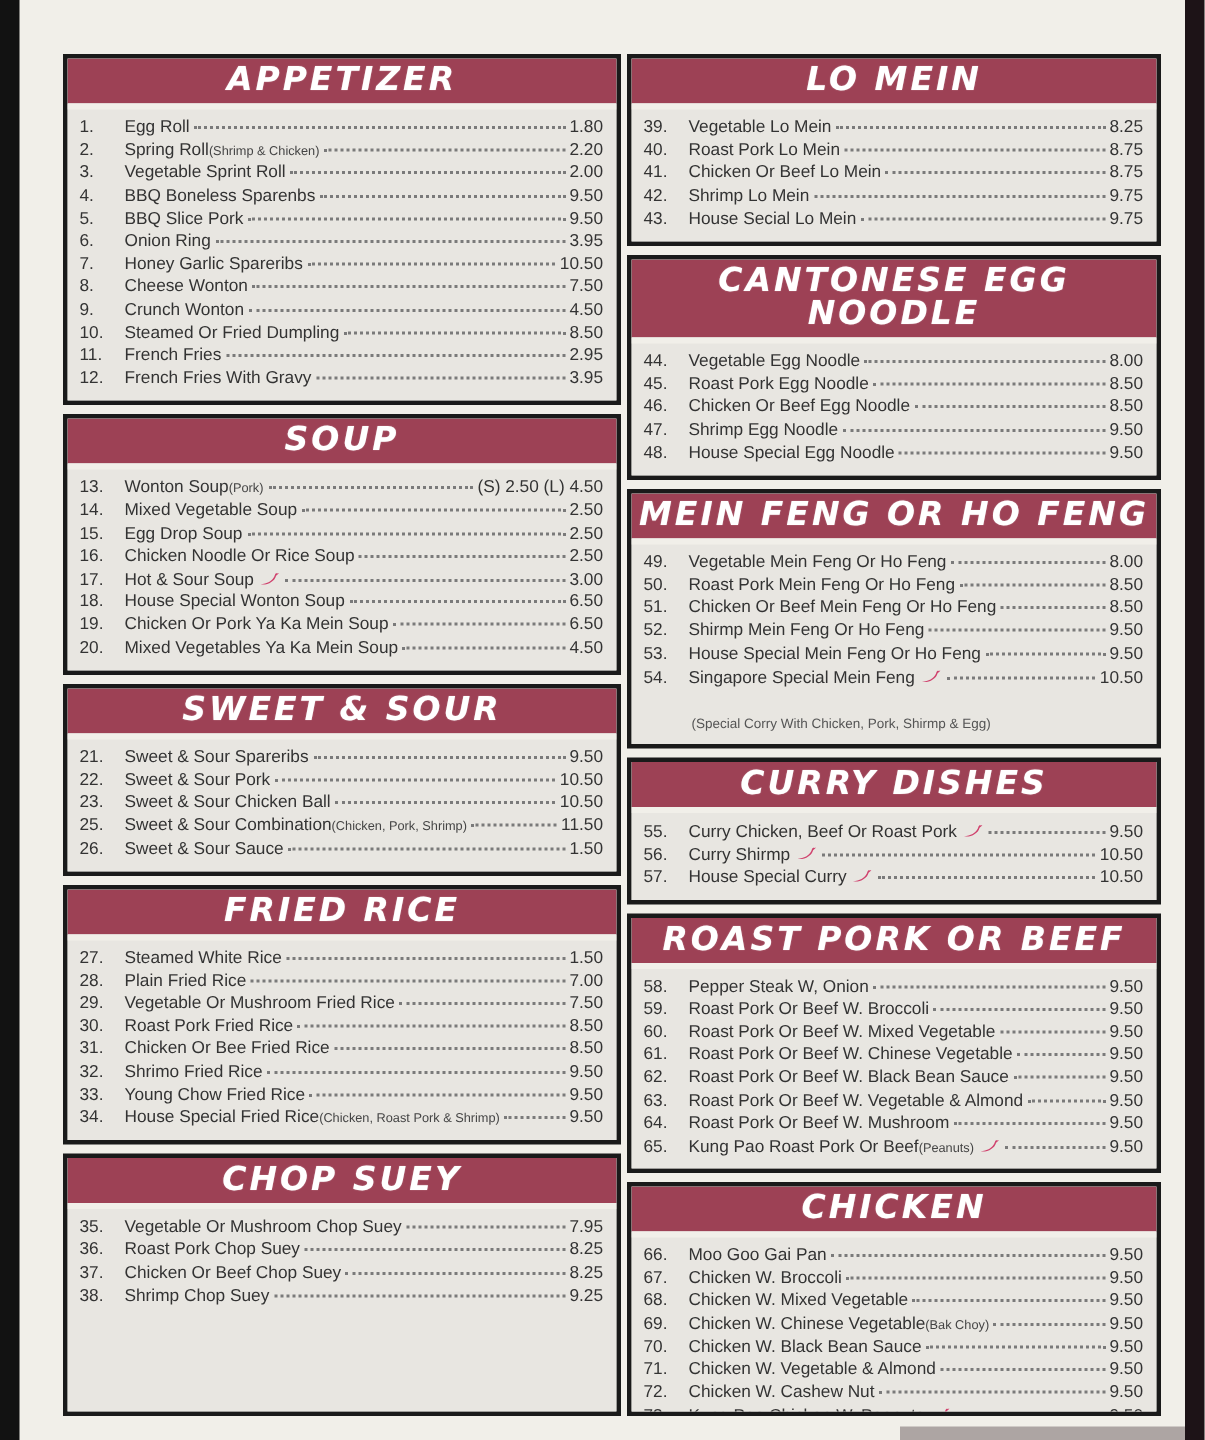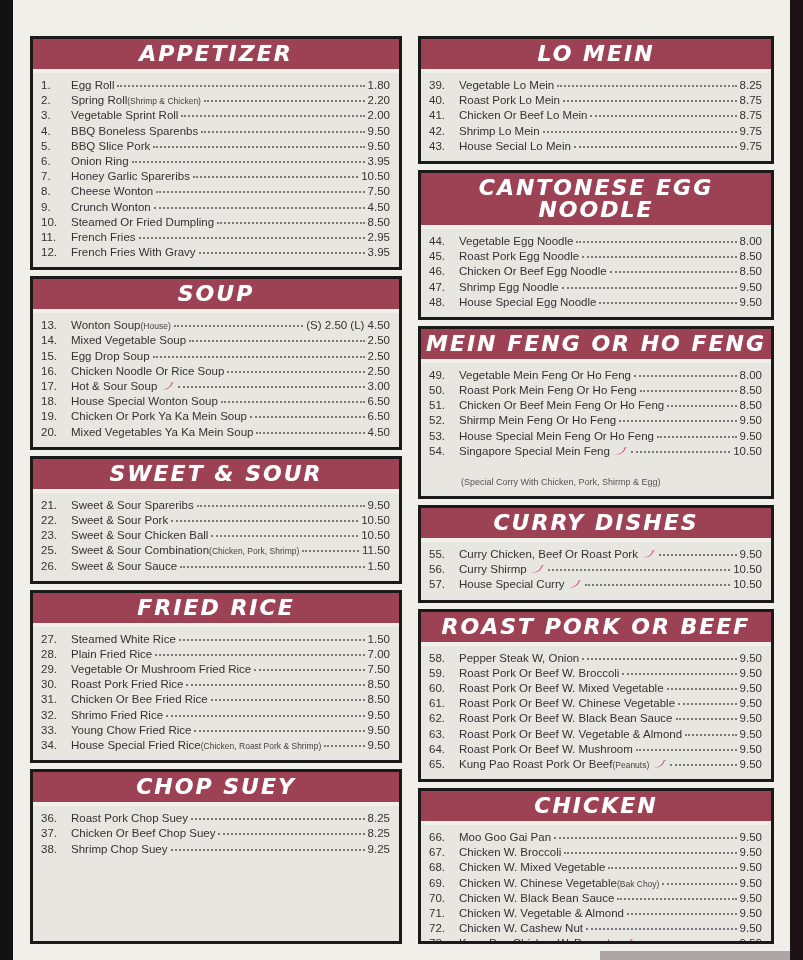--- a/index.html
+++ b/index.html
@@ -12,21 +12,21 @@
   .edge-strip{position:absolute;top:0;height:100%;}
   .edge-left{left:0;width:13px;background:#121212;}
   .edge-right{right:0;width:13px;background:#1d1317;}
   .bottom-shadow{position:absolute;bottom:0;right:13px;width:190px;height:9px;background:rgba(62,44,50,.38);}
 
   .menu-column{
     position:absolute;top:36px;height:908px;
     display:flex;flex-direction:column;gap:6px;
     box-sizing:border-box;
   }
-  .col-left{left:30px;width:372px;}
+  .col-left{left:42px;width:372px;}
   .col-right{left:418px;width:356px;}
 
   .card{
     border:3px solid #1a1a1a;
     display:flex;flex-direction:column;
     box-sizing:border-box;overflow:hidden;
     background:#f1efe9;
   }
   .card:last-child{flex:1;}
 
@@ -159,21 +159,21 @@
           <div class="dots"></div>
           <span class="price">3.95</span>
         </div>
       </div>
     </section>
     <section class="card">
       <div class="band">SOUP</div>
       <div class="items">
         <div class="row">
           <span class="no">13.</span>
-          <span class="name">Wonton Soup<span class="nm-note">(House)</span></span>
+          <span class="name">Wonton Soup<span class="nm-note">(Pork)</span></span>
           <div class="dots"></div>
           <span class="price">(S) 2.50 (L) 4.50</span>
         </div>
         <div class="row">
           <span class="no">14.</span>
           <span class="name">Mixed Vegetable Soup</span>
           <div class="dots"></div>
           <span class="price">2.50</span>
         </div>
         <div class="row">
@@ -302,20 +302,26 @@
           <span class="name">House Special Fried Rice<span class="nm-note">(Chicken, Roast Pork &amp; Shrimp)</span></span>
           <div class="dots"></div>
           <span class="price">9.50</span>
         </div>
       </div>
     </section>
     <section class="card">
       <div class="band">CHOP SUEY</div>
       <div class="items">
         <div class="row">
+          <span class="no">35.</span>
+          <span class="name">Vegetable Or Mushroom Chop Suey</span>
+          <div class="dots"></div>
+          <span class="price">7.95</span>
+        </div>
+        <div class="row">
           <span class="no">36.</span>
           <span class="name">Roast Pork Chop Suey</span>
           <div class="dots"></div>
           <span class="price">8.25</span>
         </div>
         <div class="row">
           <span class="no">37.</span>
           <span class="name">Chicken Or Beef Chop Suey</span>
           <div class="dots"></div>
           <span class="price">8.25</span>

